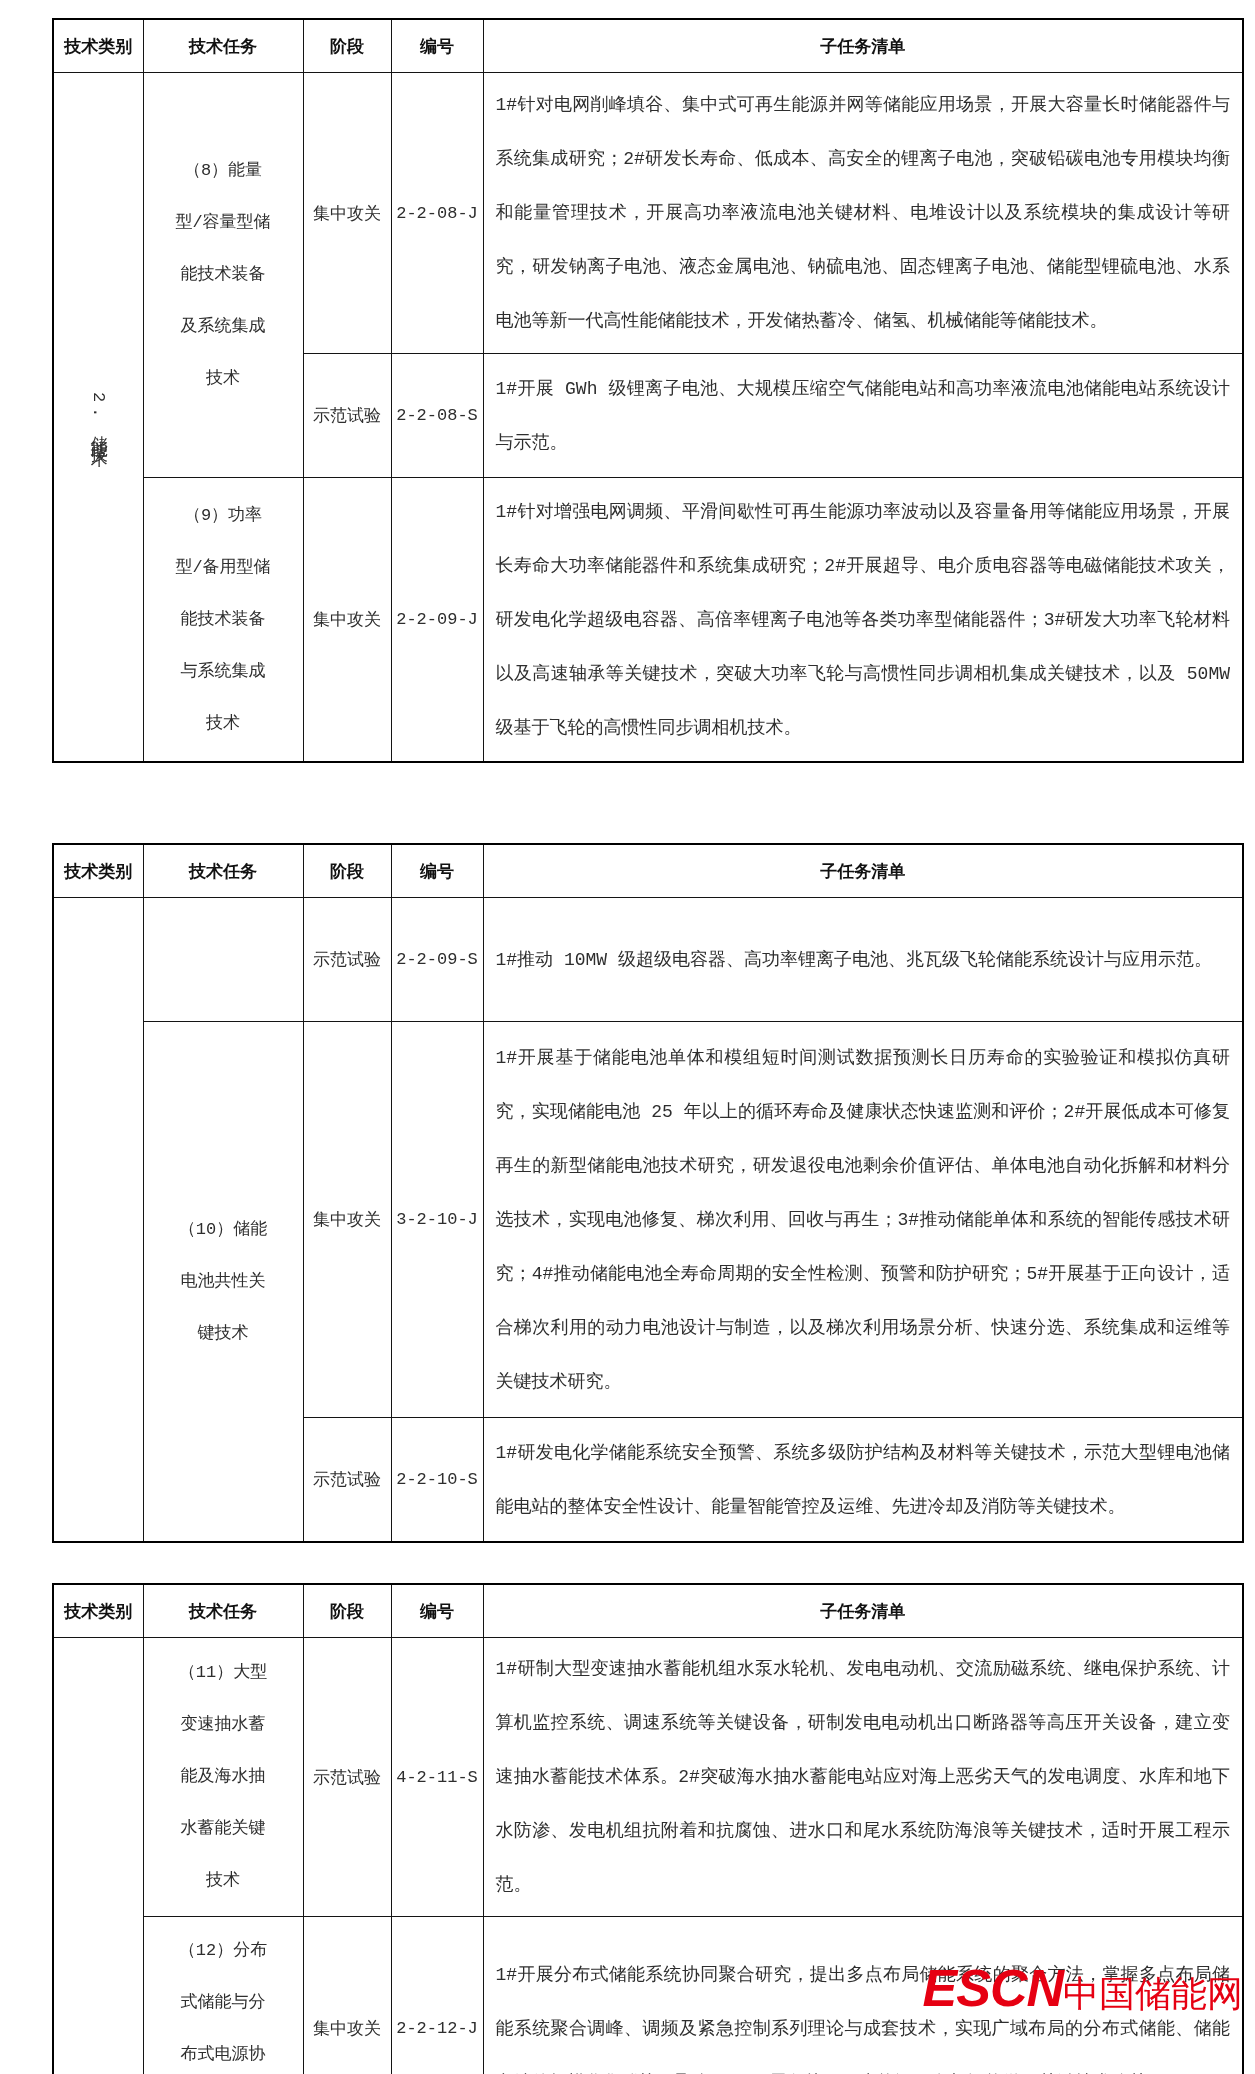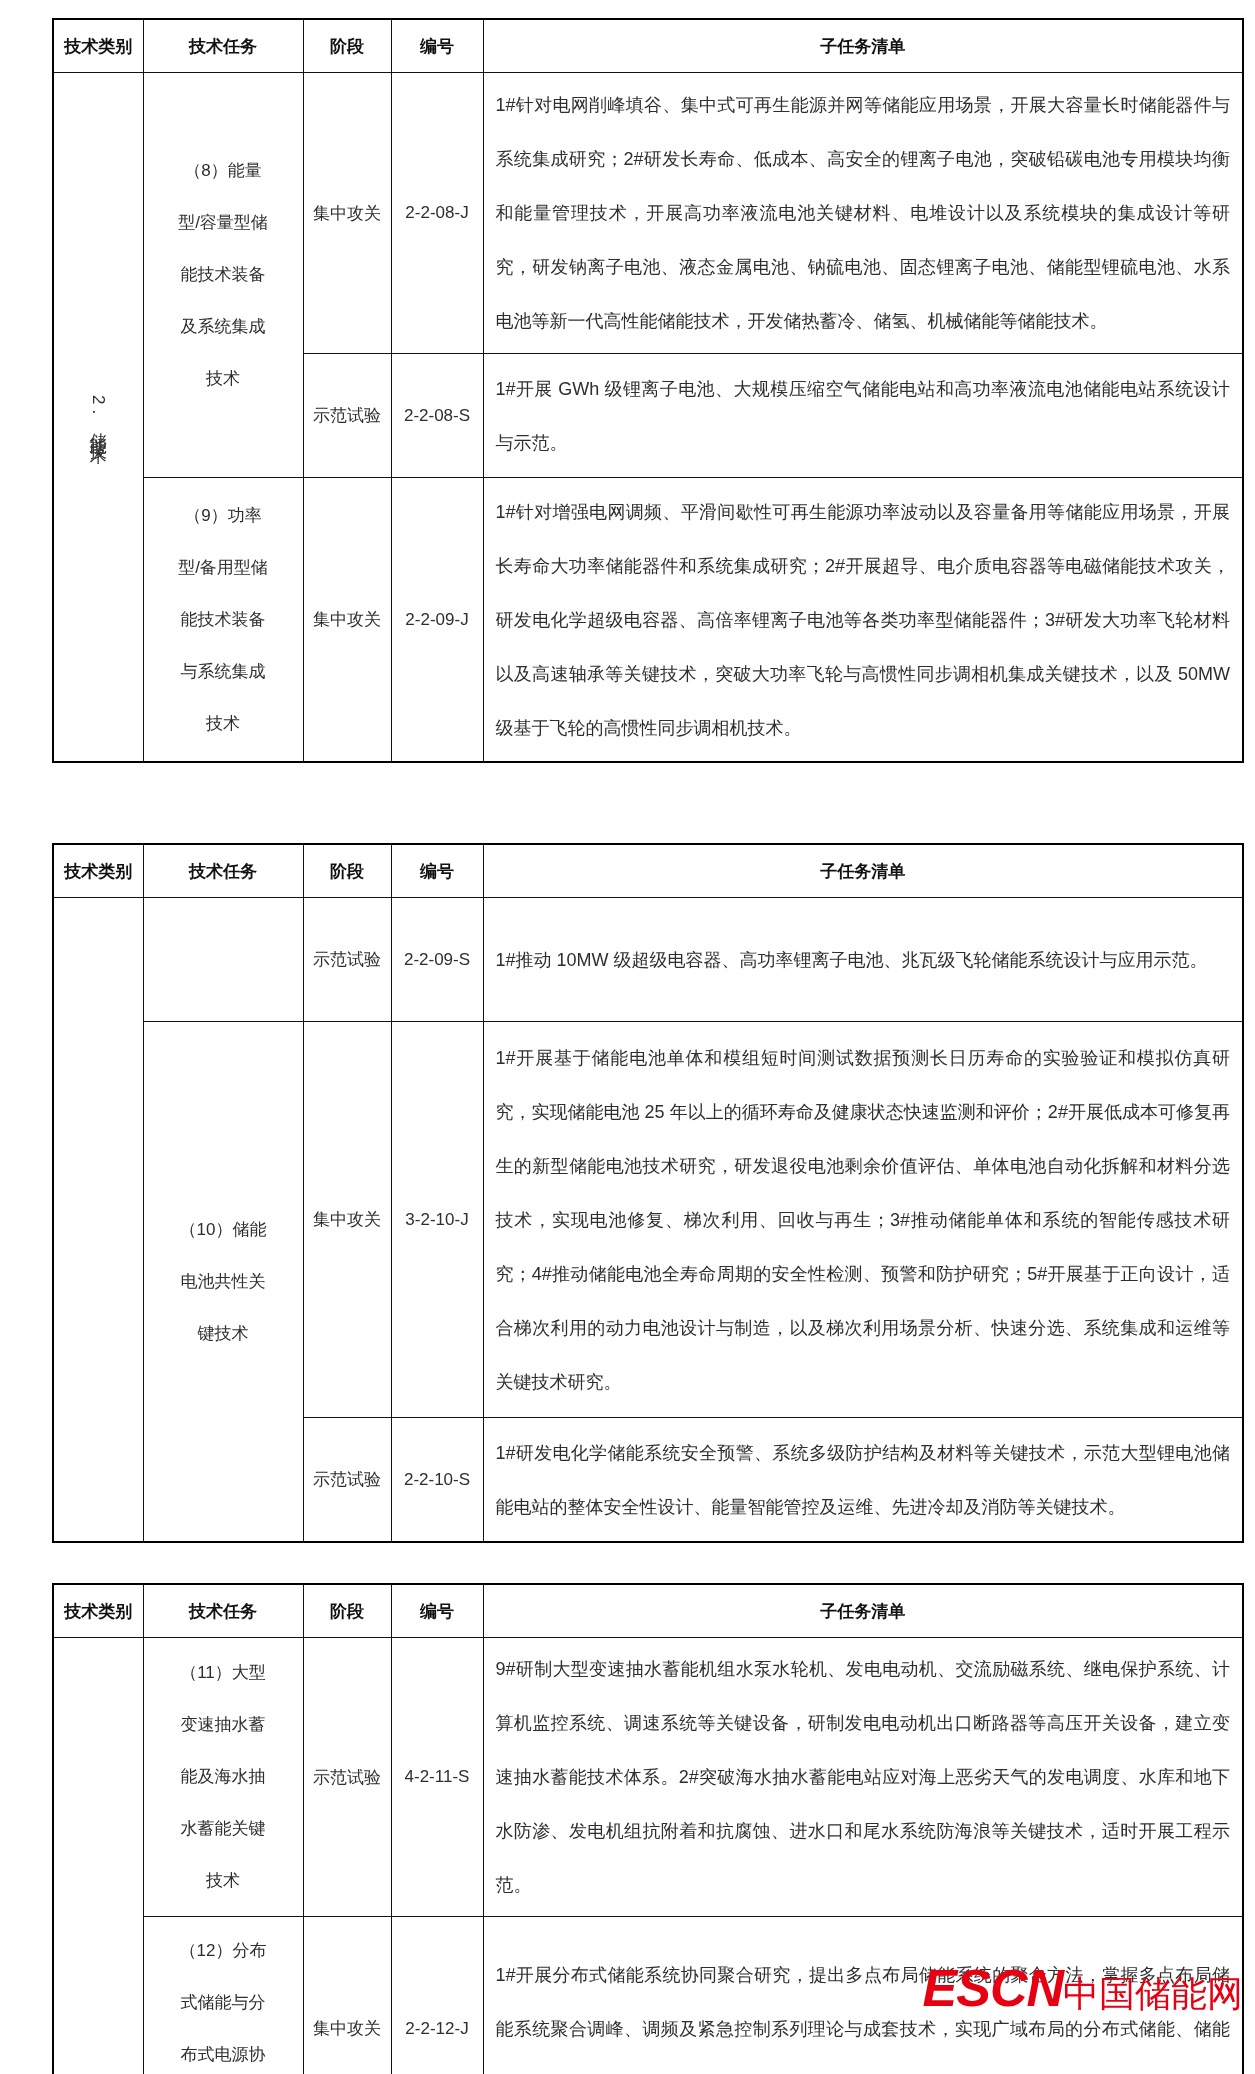--- a/index.html
+++ b/index.html
@@ -4,21 +4,21 @@
 <style>
   html,body{margin:0;padding:0;}
   body{
     width:1255px;height:2074px;
     background:#ffffff;
     position:relative;
     font-family:"Liberation Sans","DejaVu Sans",sans-serif;
     color:#2e2e2e;
   }
   .doc{position:absolute;left:52px;top:18px;width:1190px;}
-  .tbl-wrap{width:1108px;}
+  .tbl-wrap{width:1108px;font-family:Liberation Mono, monospace;}
   .gap-lg{height:80px;}
   .gap-sm{height:40px;}
   table{
     border-collapse:collapse;
     table-layout:fixed;
     width:1190px;
     border:2px solid #000;
   }
   th,td{
     border:1px solid #141414;
@@ -197,21 +197,21 @@
         <th>技术任务</th>
         <th>阶段</th>
         <th>编号</th>
         <th>子任务清单</th>
       </tr>
       <tr class="h270">
         <td class="cat" rowspan="2"></td>
         <td class="task">（11）大型变速抽水蓄能及海水抽水蓄能关键技术</td>
         <td class="phase">示范试验</td>
         <td class="code">4-2-11-S</td>
-        <td class="sub">9#研制大型变速抽水蓄能机组水泵水轮机、发电电动机、交流励磁系统、继电保护系统、计算机监控系统、调速系统等关键设备，研制发电电动机出口断路器等高压开关设备，建立变速抽水蓄能技术体系。2#突破海水抽水蓄能电站应对海上恶劣天气的发电调度、水库和地下水防渗、发电机组抗附着和抗腐蚀、进水口和尾水系统防海浪等关键技术，适时开展工程示范。</td>
+        <td class="sub">1#研制大型变速抽水蓄能机组水泵水轮机、发电电动机、交流励磁系统、继电保护系统、计算机监控系统、调速系统等关键设备，研制发电电动机出口断路器等高压开关设备，建立变速抽水蓄能技术体系。2#突破海水抽水蓄能电站应对海上恶劣天气的发电调度、水库和地下水防渗、发电机组抗附着和抗腐蚀、进水口和尾水系统防海浪等关键技术，适时开展工程示范。</td>
       </tr>
       <tr class="h215">
         <td class="task">（12）分布式储能与分布式电源协同聚合技术</td>
         <td class="phase">集中攻关</td>
         <td class="code">2-2-12-J</td>
         <td class="sub">1#开展分布式储能系统协同聚合研究，提出多点布局储能系统的聚合方法，掌握多点布局储能系统聚合调峰、调频及紧急控制系列理论与成套技术，实现广域布局的分布式储能、储能电站的规模化集群协同聚合；2#开展岛屿可再生能源开发与智能微网关键技术攻关。</td>
       </tr>
     </tbody>
       </table>
   </div>

